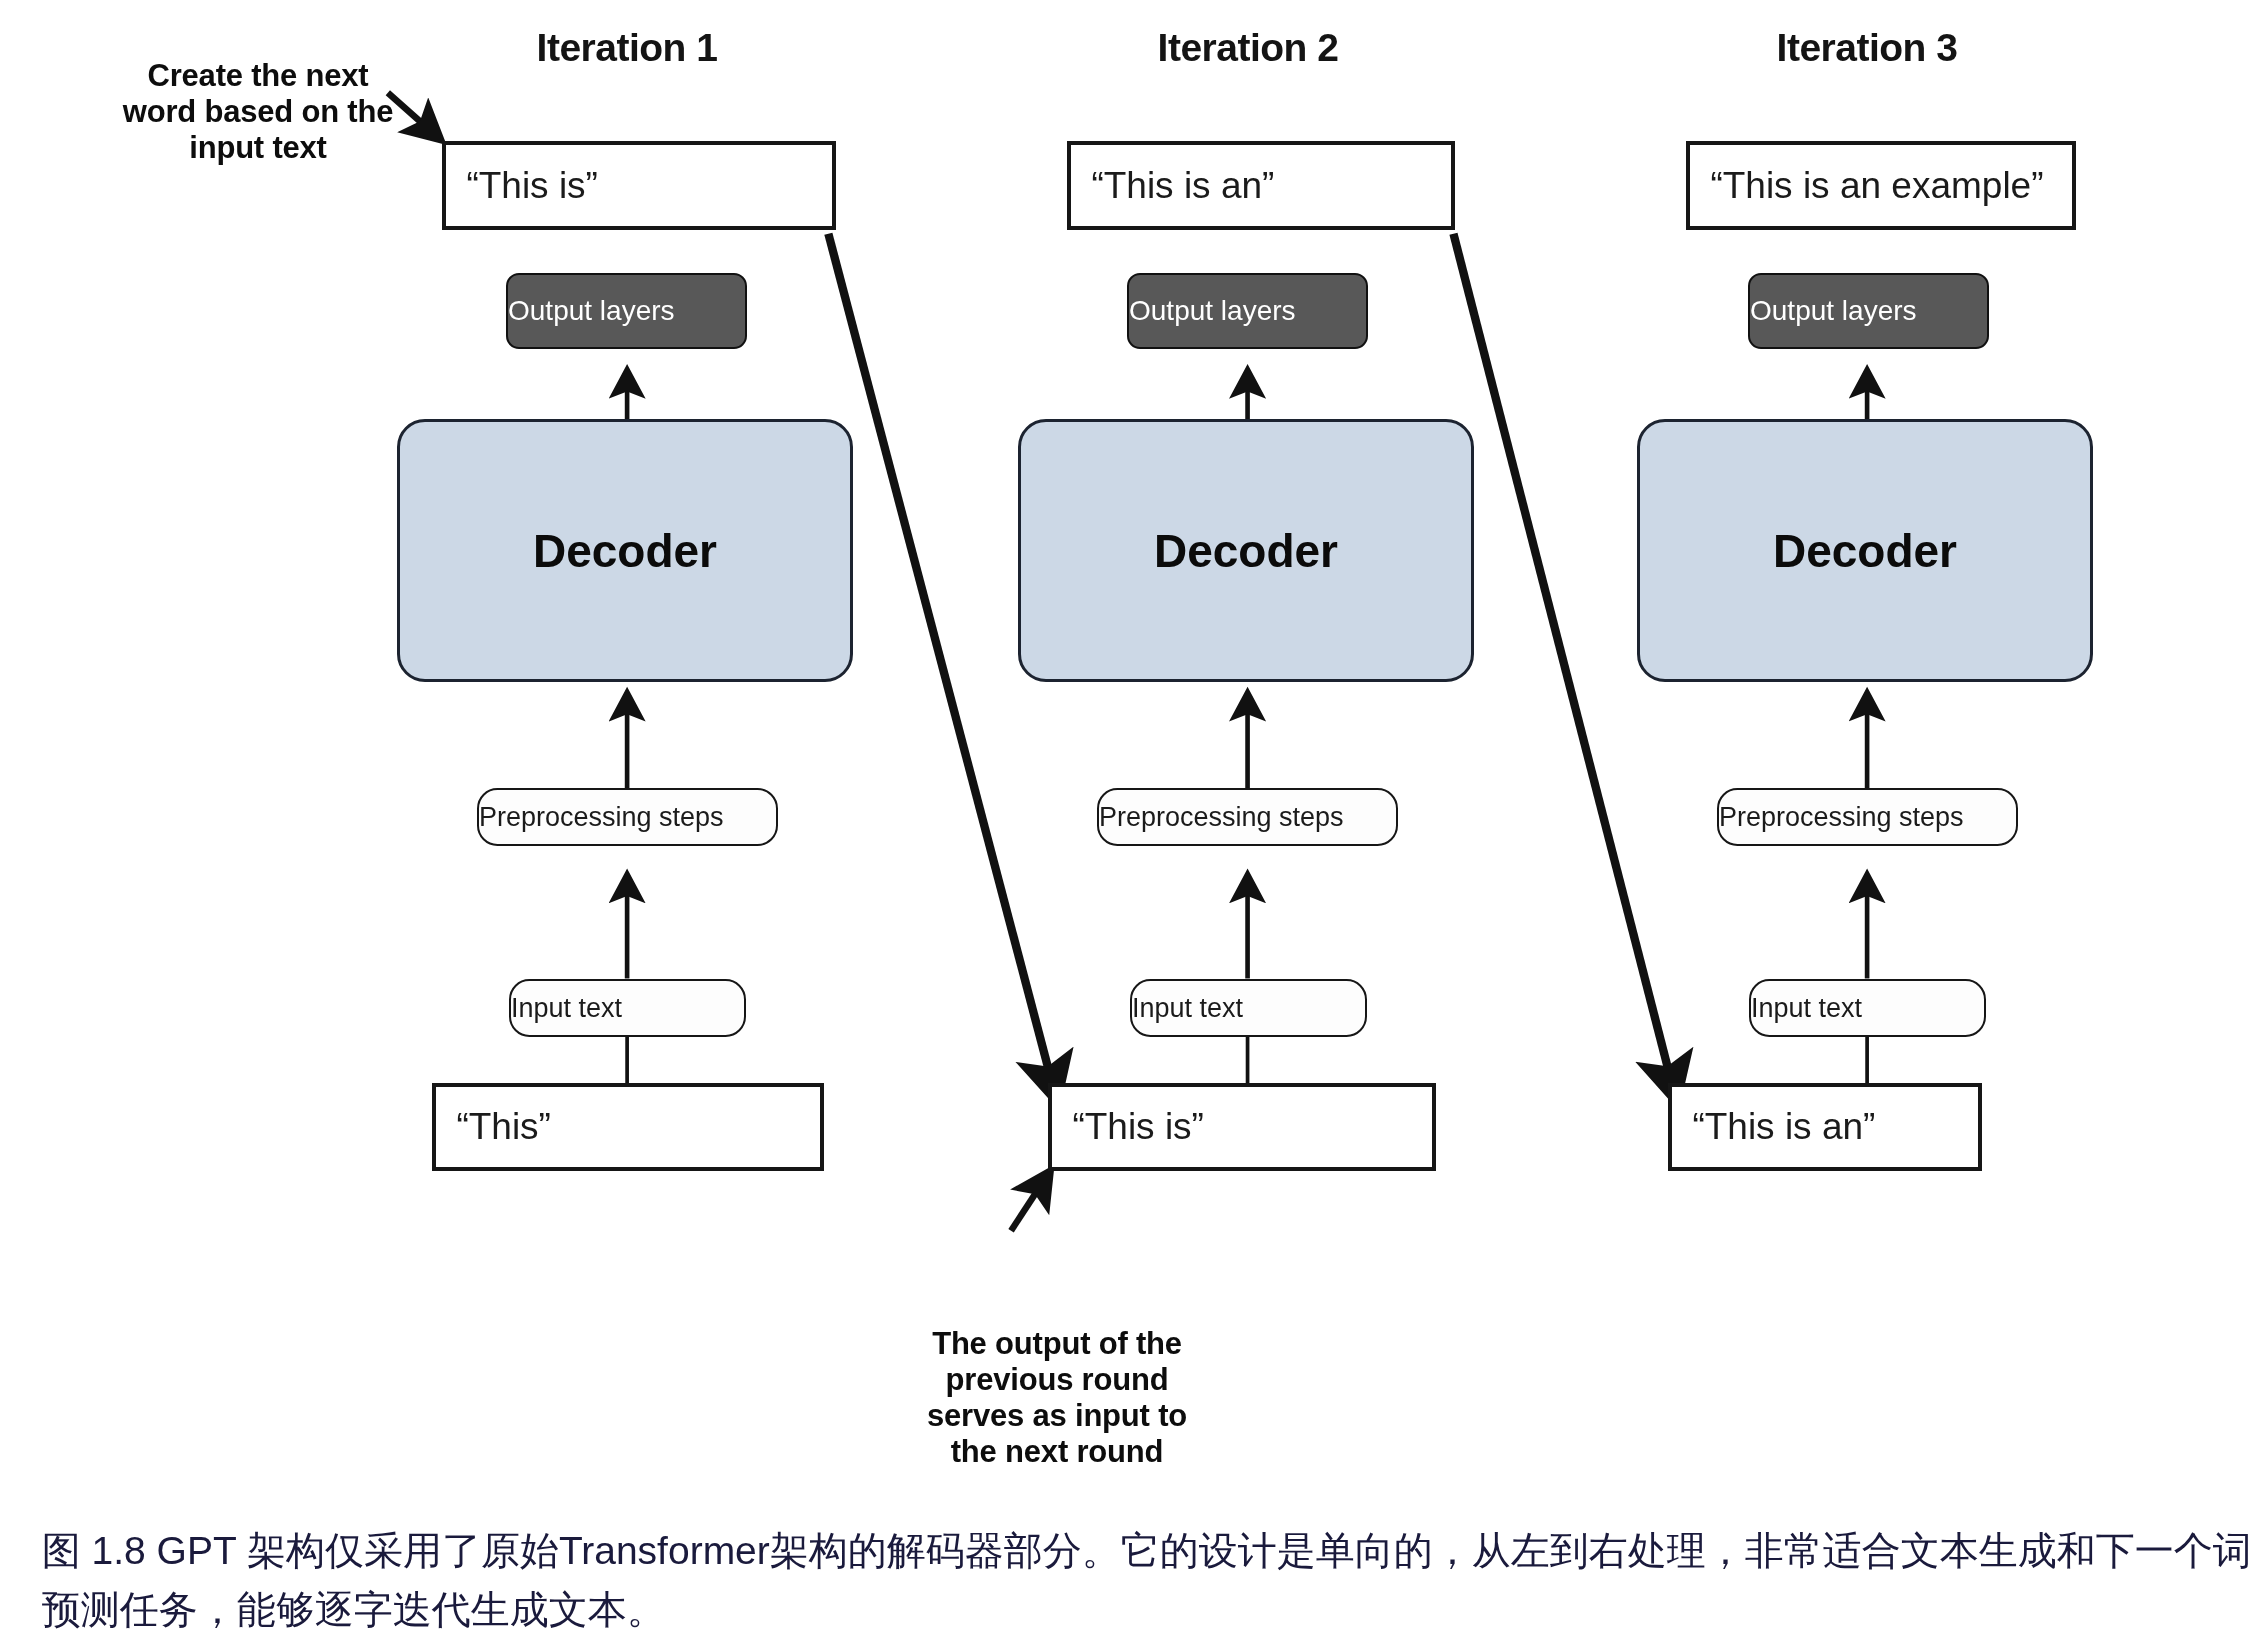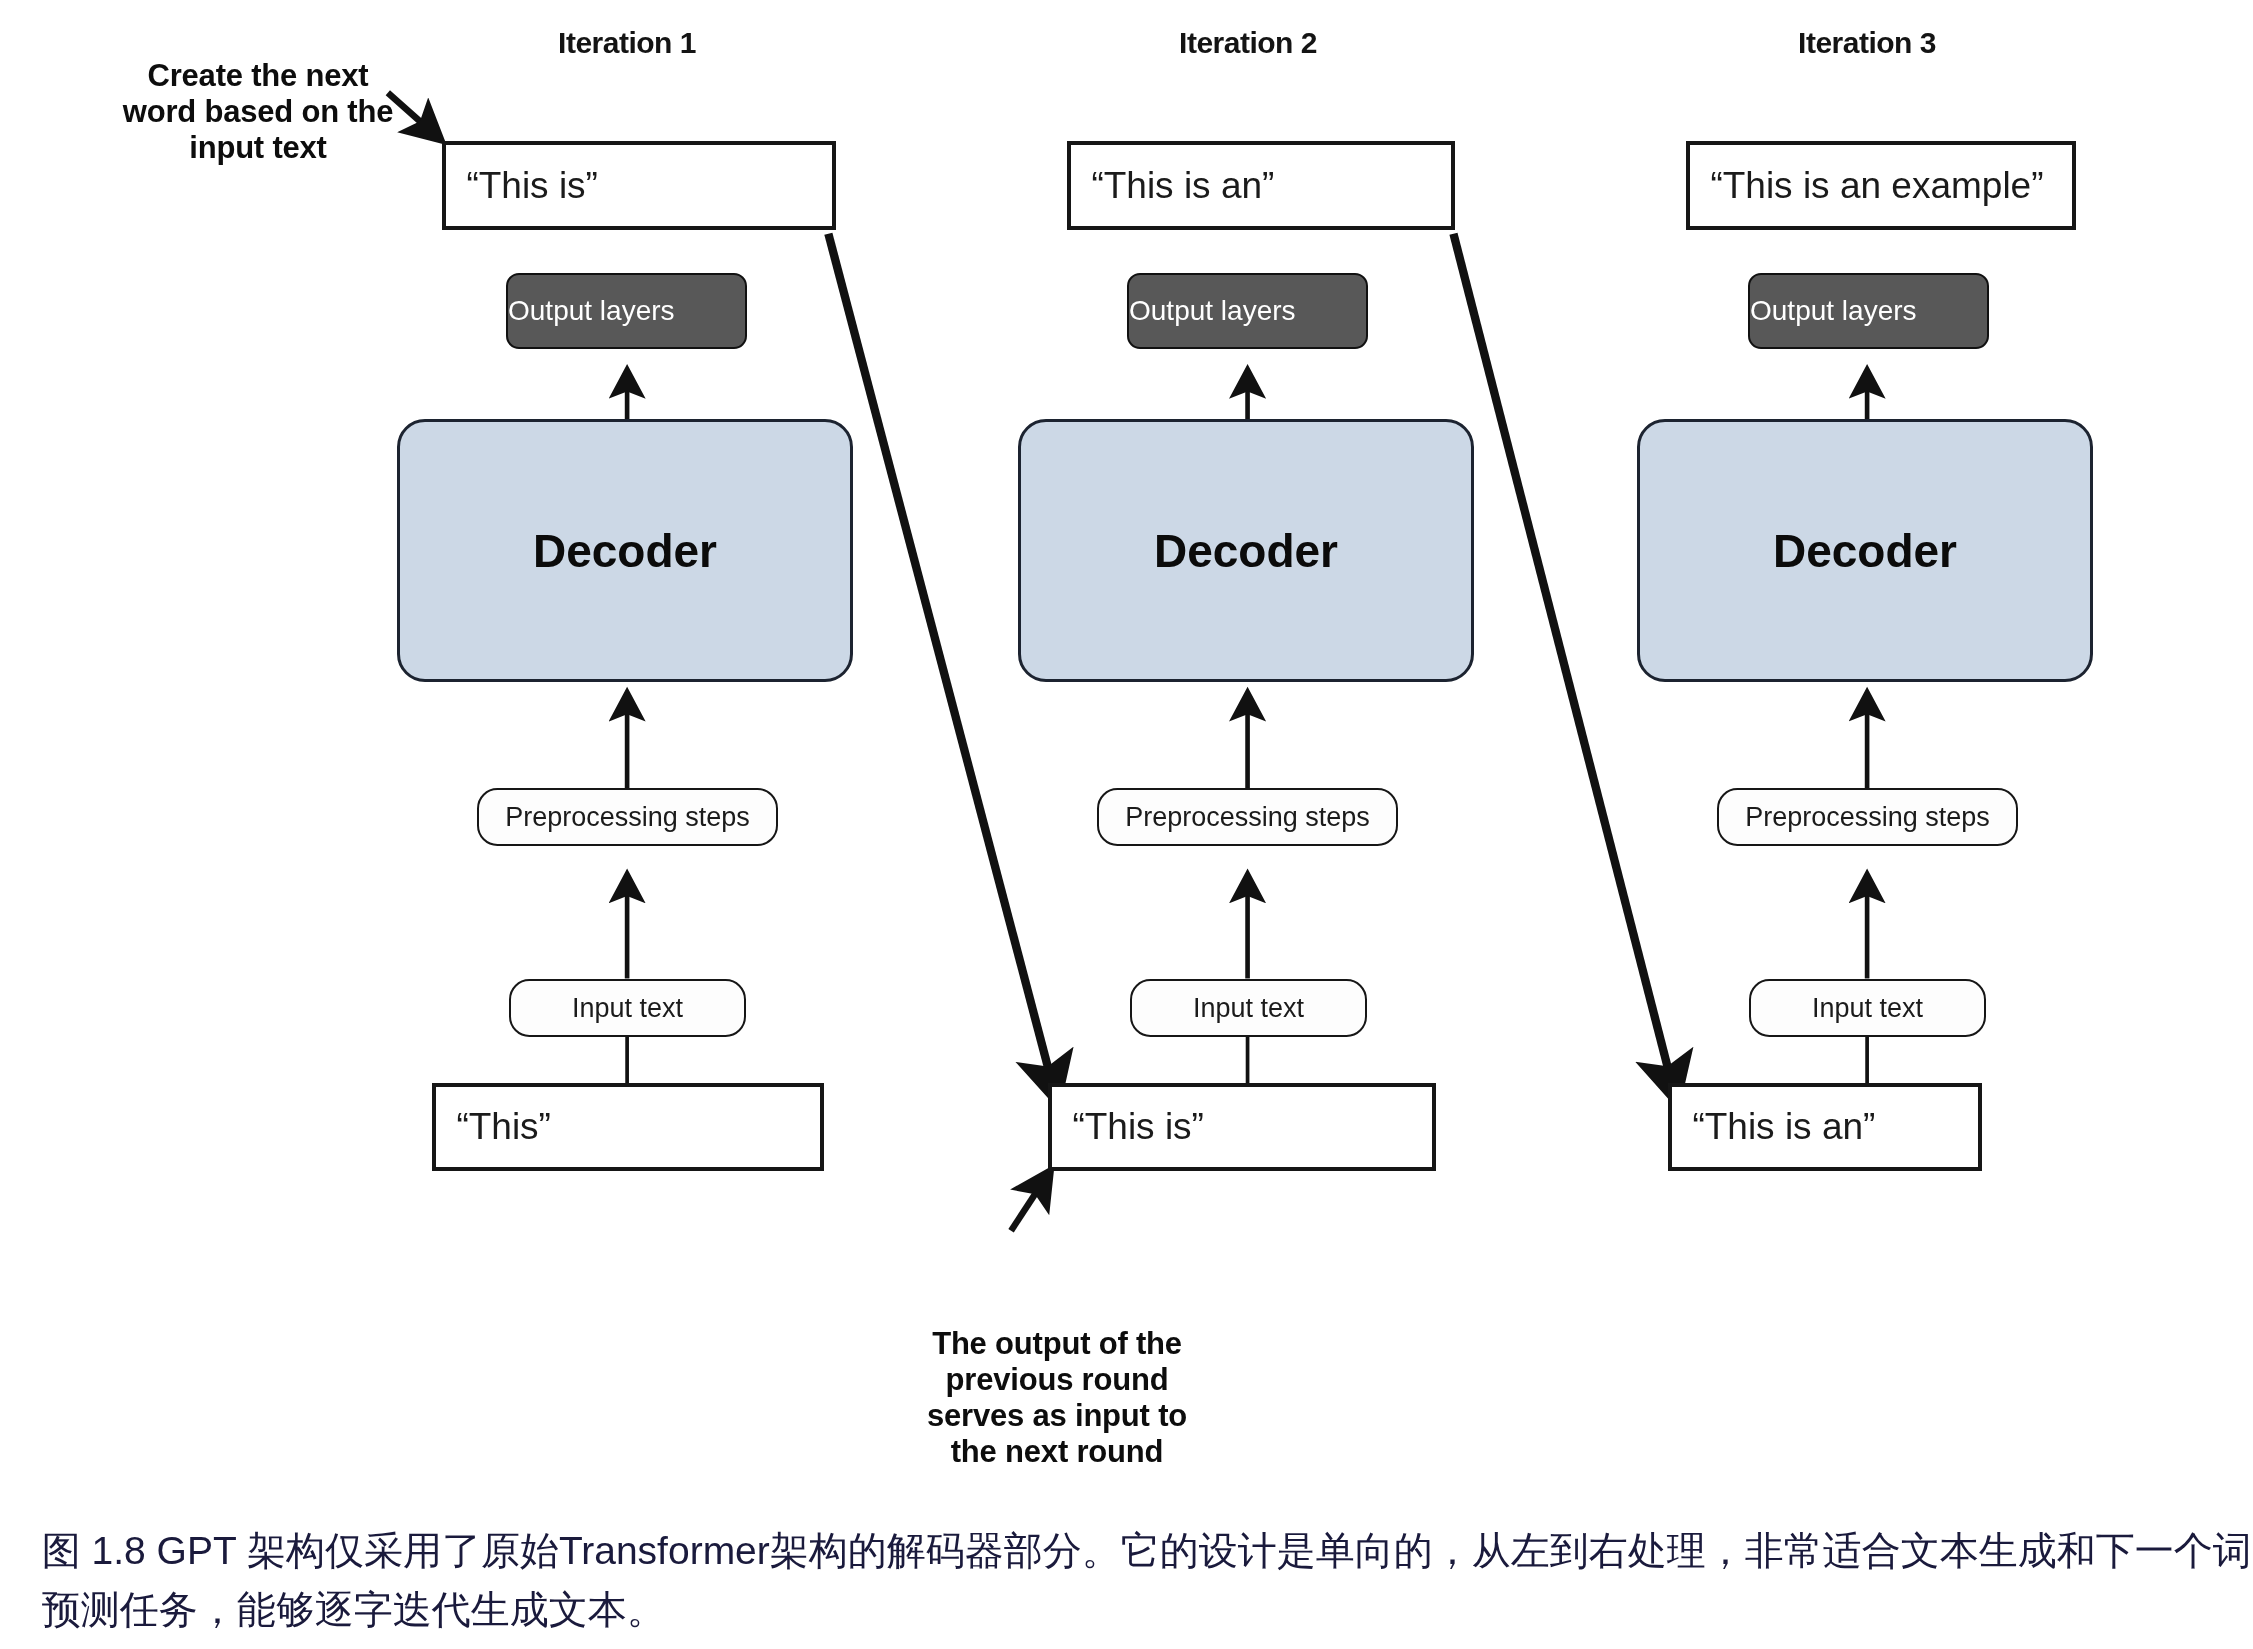--- a/index.html
+++ b/index.html
@@ -14,21 +14,21 @@
     background: #ffffff;
     overflow: hidden;
     font-family: "Liberation Sans", sans-serif;
   }
 
   
   .iter-title {
     position: absolute;
     font-family: "Liberation Sans", sans-serif;
     font-weight: bold;
-    font-size: 30px;
+    font-size: 39px;
     letter-spacing: -0.5px;
     color: #141414;
     white-space: nowrap;
     text-align: center;
     transform: translateX(-50%);
   }
 
   
   .text-box {
     position: absolute;
@@ -85,21 +85,20 @@
 
   
   .capsule {
     position: absolute;
     box-sizing: border-box;
     background: #fdfdfd;
     border: 2.8px solid #161616;
     border-radius: 20.4px;
     display: flex;
     align-items: center;
-    justify-content: center;
   }
   .capsule > span {
     font-family: "Liberation Sans", sans-serif;
     font-size: 27px;
     color: #1b1b1b;
     white-space: nowrap;
   }
 
   
   .note {

